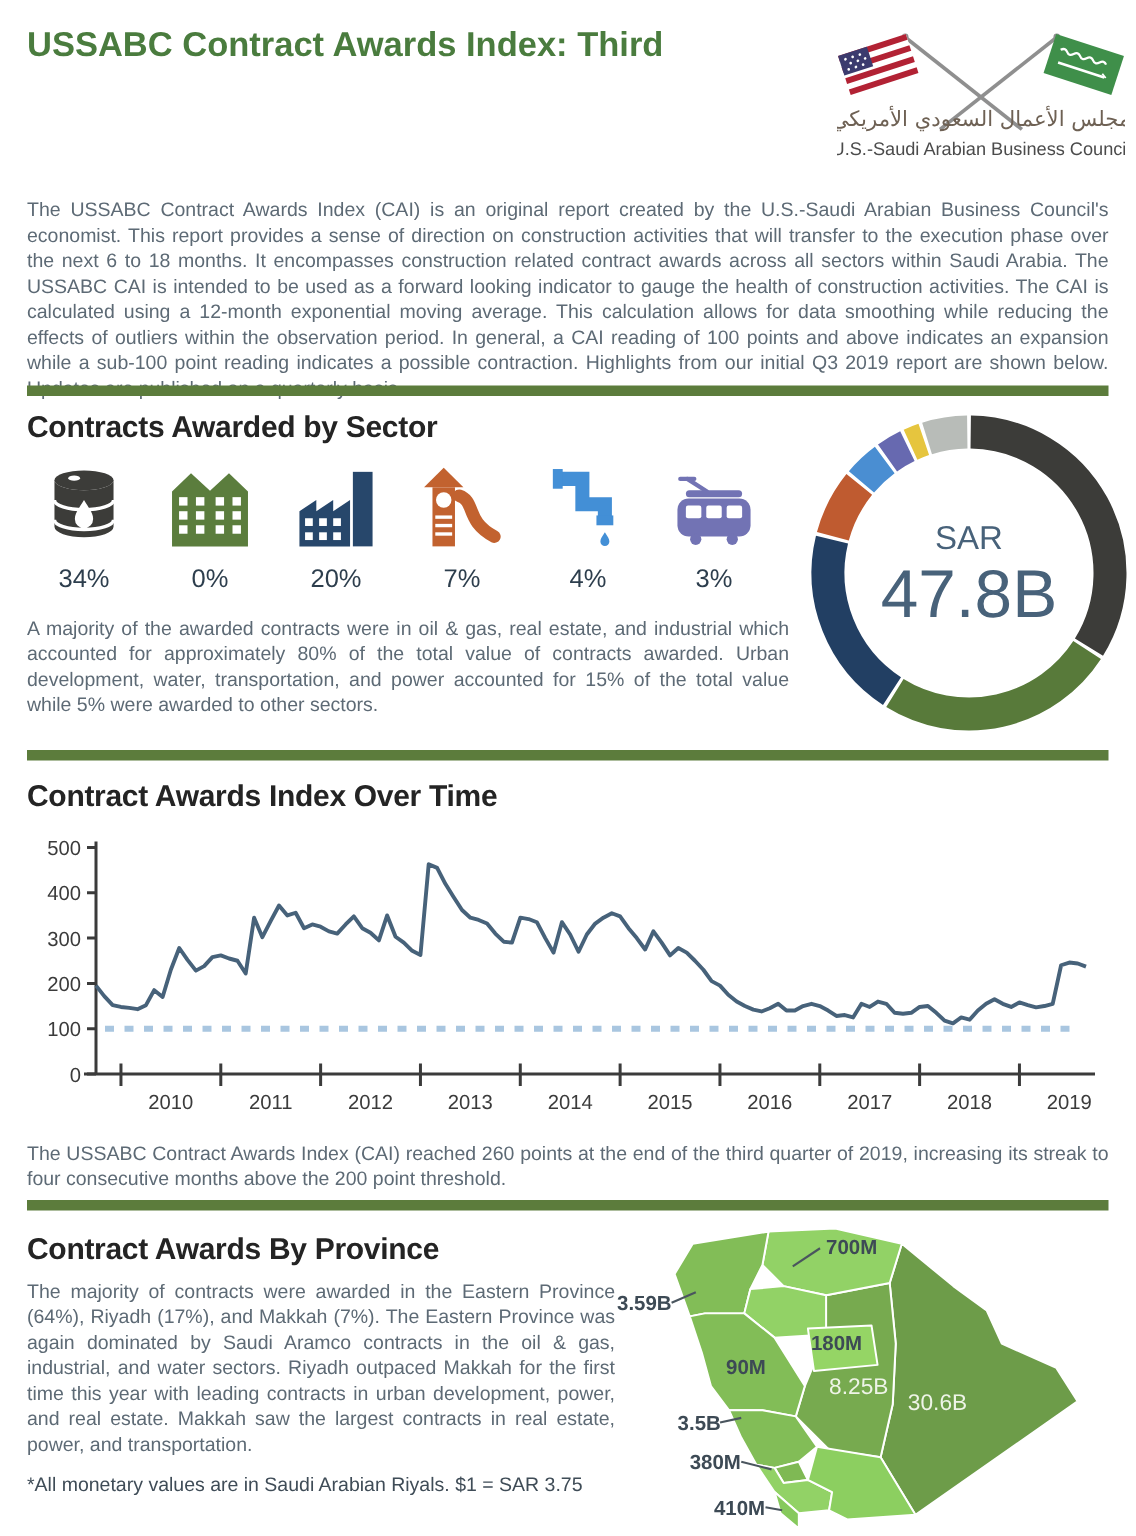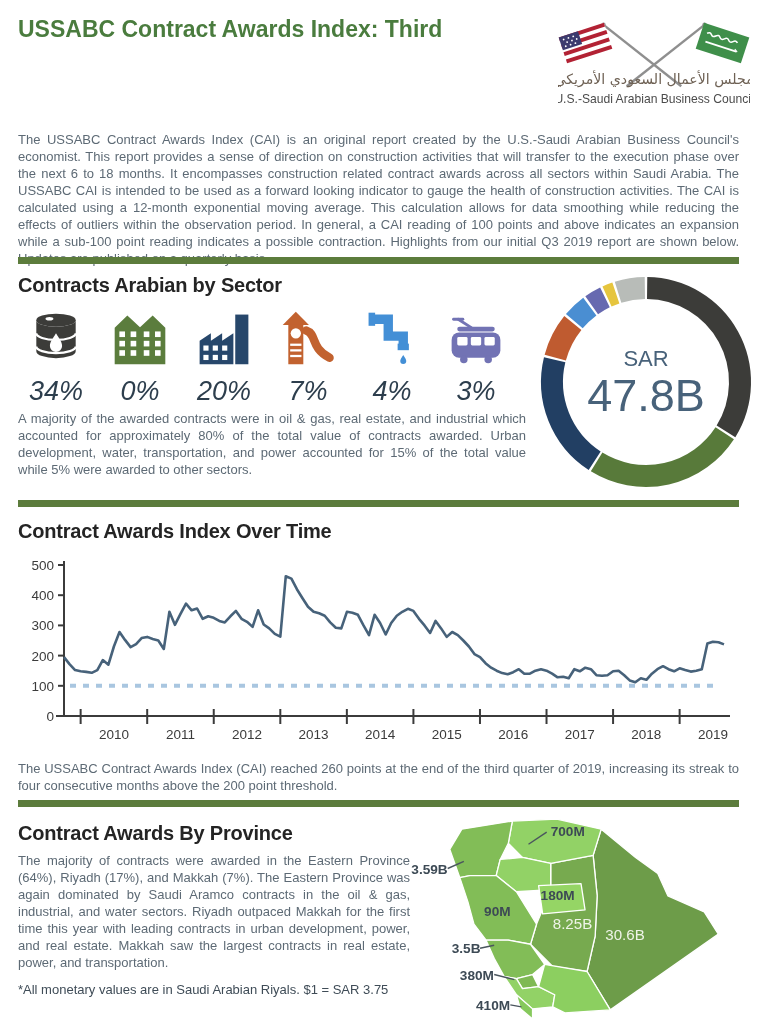--- a/index.html
+++ b/index.html
@@ -7,21 +7,21 @@
   body { width:757px; height:1024px; font-family:"Liberation Sans", sans-serif; position:relative; overflow:hidden; }
   .page { position:relative; width:748px; height:1024px; background:#fff; }
   .abs { position:absolute; }
   .title { font-size:23px; line-height:31.5px; font-weight:bold; color:#4a7c3e; }
   .para  { font-size:13px; line-height:17px; color:#5d6a75; text-align:justify; }
   .bar   { height:7px; background:#5c7c3c; }
   h2.sec { font-size:20px; font-weight:bold; color:#242424; letter-spacing:-0.2px; }
   .iconrow { display:flex; width:505px; }
   .iconcell { width:84px; display:flex; flex-direction:column; align-items:center; }
   .iconcell svg { width:60px; height:60px; display:block; }
-  .pct { font-size:27px; color:#2d3e4d; margin-top:8px;font-style:italic; }
+  .pct { font-size:17px; color:#2d3e4d; margin-top:8px; }
   .footnote { font-size:13px; color:#3f4c57; }
   svg text { font-family:"Liberation Sans", sans-serif; }
   .arabic { font-family:"DejaVu Sans", sans-serif; }
 </style>
 </head>
 <body>
 
 <div class="page">
 
   <div class="abs" style="left:18px; top:14px; width:540px;">
@@ -61,21 +61,21 @@
       </g>
       <text x="95" y="74" text-anchor="middle" font-size="14" fill="#6e6154" class="arabic">مجلس الأعمال السعودي الأمريكي</text>
       <text x="95" y="93" text-anchor="middle" font-size="12" fill="#4b4b4b">U.S.-Saudi Arabian Business Council</text>
     </svg>
   </div>
 
   <div class="abs para" style="left:18px; top:131px; width:721px;">The USSABC Contract Awards Index (CAI) is an original report created by the U.S.-Saudi Arabian Business Council's economist. This report provides a sense of direction on construction activities that will transfer to the execution phase over the next 6 to 18 months. It encompasses construction related contract awards across all sectors within Saudi Arabia. The USSABC CAI is intended to be used as a forward looking indicator to gauge the health of construction activities. The CAI is calculated using a 12-month exponential moving average. This calculation allows for data smoothing while reducing the effects of outliers within the observation period. In general, a CAI reading of 100 points and above indicates an expansion while a sub-100 point reading indicates a possible contraction. Highlights from our initial Q3 2019 report are shown below. Updates are published on a quarterly basis.</div>
 
   <div class="abs bar" style="left:18px; top:257px; width:721px;"></div>
 
-  <h2 class="sec abs" style="left:18px; top:274px;">Contracts Arabian by Sector</h2>
+  <h2 class="sec abs" style="left:18px; top:274px;">Contracts Awarded by Sector</h2>
 
   <div class="abs iconrow" style="left:14px; top:308px;">
     <div class="iconcell">
       <svg viewBox="0 0 64 64" style="color:#3c3c39">
         <ellipse cx="32" cy="13" rx="21" ry="7" fill="currentColor"></ellipse>
         <path d="M11,13 v33 a21,7.5 0 0 0 42,0 v-33 a21,7 0 0 1 -42,0 z" fill="currentColor"></path>
         <ellipse cx="25" cy="11.5" rx="4.2" ry="1.9" fill="#ffffff"></ellipse>
         <path d="M11,27 a21,7 0 0 0 42,0" stroke="#ffffff" stroke-width="2.4" fill="none"></path>
         <path d="M11,41 a21,7 0 0 0 42,0" stroke="#ffffff" stroke-width="2.4" fill="none"></path>
         <path d="M32,27 C36,33.5 38.5,36.5 38.5,40.5 A6.5,6.5 0 1 1 25.5,40.5 C25.5,36.5 28,33.5 32,27 Z" fill="#ffffff"></path>

